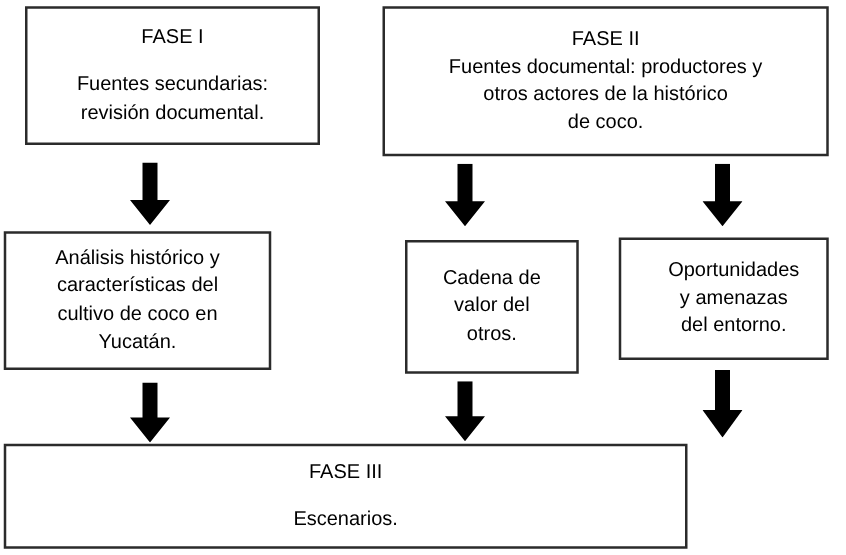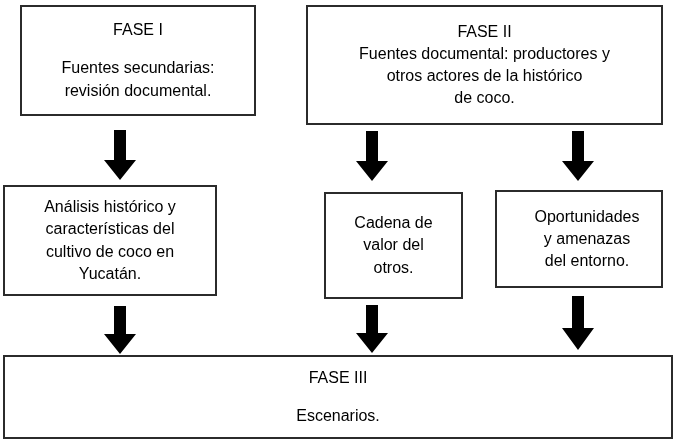--- a/index.html
+++ b/index.html
@@ -39,21 +39,21 @@
     font-size: 16px;
   }
   .gap-lg { height: 16px; }
 
   
   #box-fase-i      { left: 20px;   top: 5px;   width: 236px; height: 111px; }
   #box-fase-ii     { left: 306px; top: 5px;   width: 357px; height: 120px; }
   #box-analisis    { left: 3px;   top: 185px; width: 214px; height: 111px; }
   #box-cadena      { left: 305px; top: 192px; width: 139px; height: 107px; margin-left: 19px; }
   #box-oportunidad { left: 495px; top: 190px; width: 168px; height: 98px; padding-left: 16px; }
-  #box-fase-iii    { left: 3px;   top: 355px; width: 670px; height: 84px; }
+  #box-fase-iii    { left: 3px;   top: 355px; width: 547px; height: 84px; }
 
   #box-fase-iii .title-line { font-size: 16px; }
 
   
   .arrow {
     position: absolute;
     display: block;
   }
   .arrow svg { display: block; }
 

